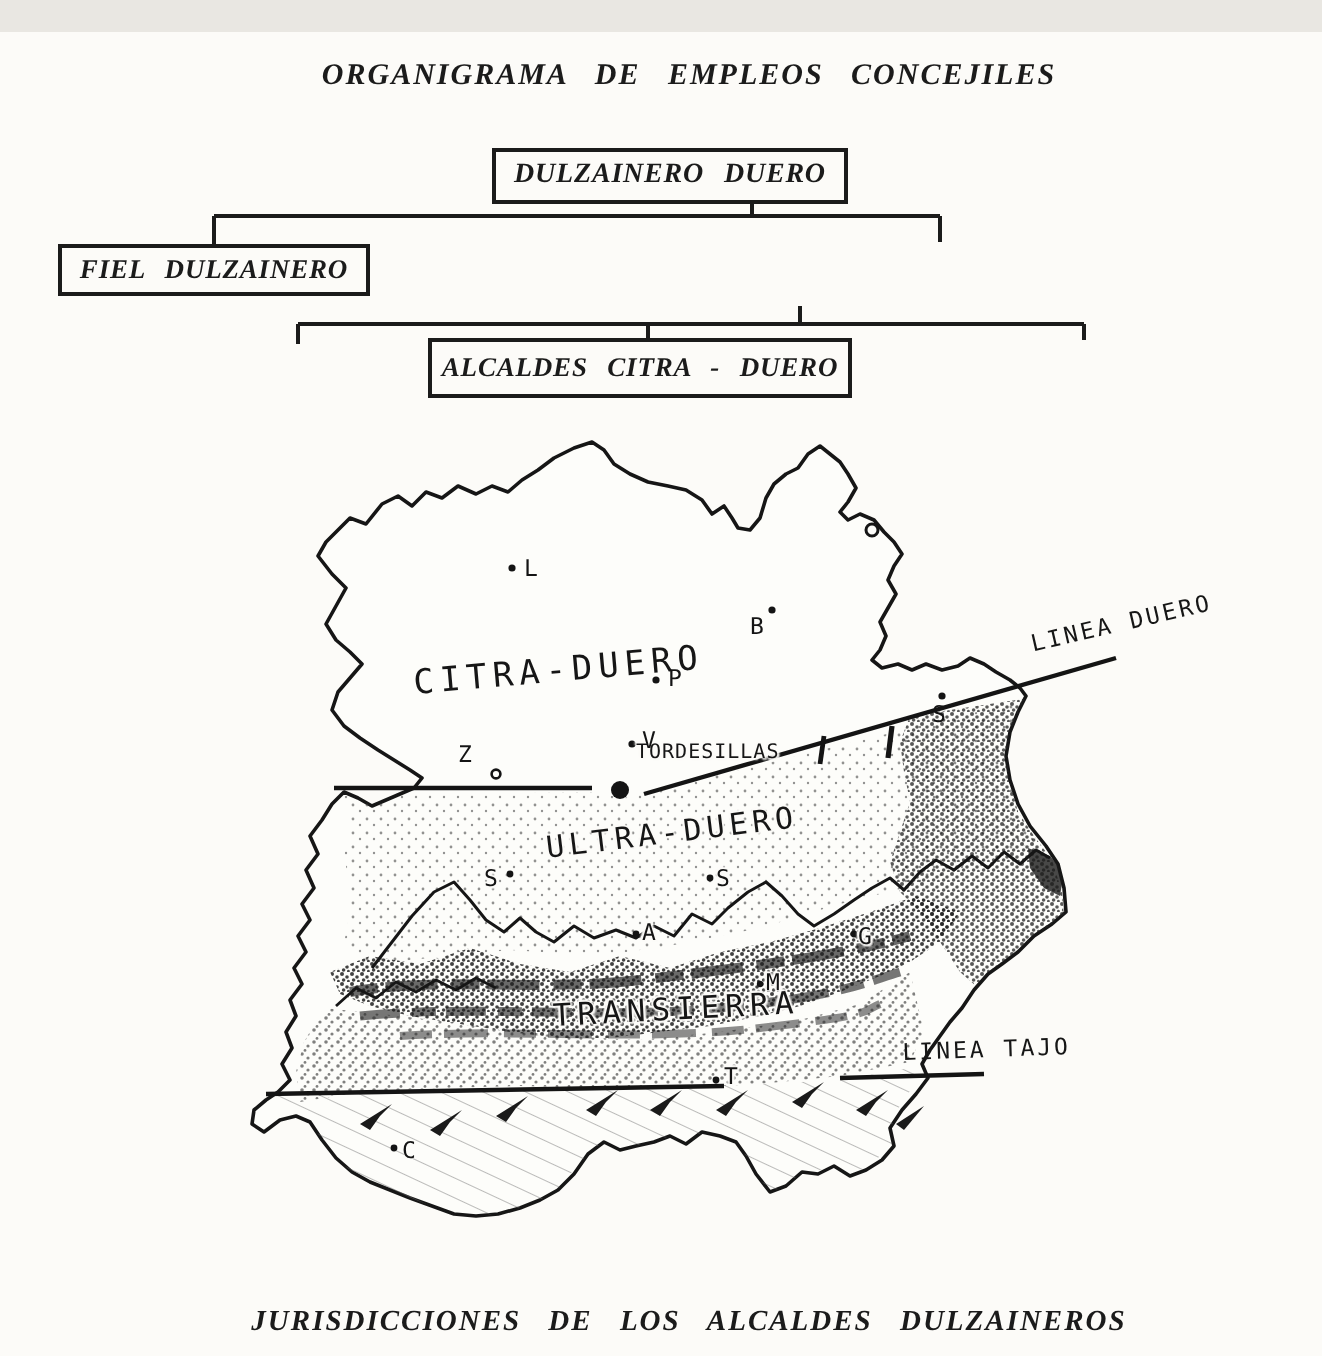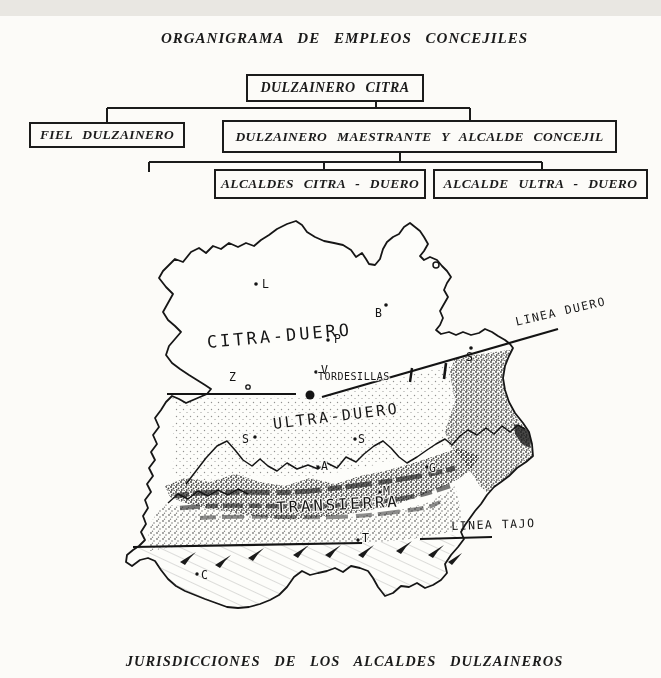--- a/index.html
+++ b/index.html
@@ -39,33 +39,27 @@
 
   <div id="main-title" class="title">ORGANIGRAMA DE EMPLEOS CONCEJILES</div>
   <div id="bottom-caption" class="title">JURISDICCIONES DE LOS ALCALDES DULZAINEROS</div>
 
   <svg width="661" height="678" aria-hidden="true">
     <path d="M376,86 V92 M107,92 H470 M107,92 V107 M470,92 V105
              M400,137 V146 M149,146 H542 M149,146 V156 M324,146 V154 M542,146 V154" stroke="#1b1b1b" stroke-width="2" fill="none"></path>
   </svg>
 
   <div class="box" style="left:246px;top:58px;width:174px;height:24px;font-size:14px">
-    <span>DULZAINERO CITRA</span>
+    <span>DULZAINERO DUERO</span>
   </div>
   <div class="box" style="left:29px;top:106px;width:152px;height:22px">
     <span>FIEL DULZAINERO</span>
   </div>
-  <div class="box" style="left:222px;top:104px;width:391px;height:29px">
-    <span>DULZAINERO MAESTRANTE Y ALCALDE CONCEJIL</span>
-  </div>
   <div class="box" style="left:214px;top:153px;width:208px;height:26px">
     <span>ALCALDES CITRA - DUERO</span>
-  </div>
-  <div class="box" style="left:433px;top:153px;width:211px;height:26px">
-    <span>ALCALDE ULTRA - DUERO</span>
   </div>
 
   <svg width="661" height="678" aria-hidden="true">
     <defs>
       <pattern id="stip1" width="7" height="7" patternUnits="userSpaceOnUse">
         <circle cx="1.5" cy="1.5" r="0.7" fill="#3a3a3a"></circle>
           <circle cx="5" cy="4.5" r="0.6" fill="#3a3a3a"></circle>
       </pattern>
       <pattern id="stip2" width="6" height="6" patternUnits="userSpaceOnUse">
         <circle cx="1" cy="1" r="0.9" fill="#2c2c2c"></circle>

